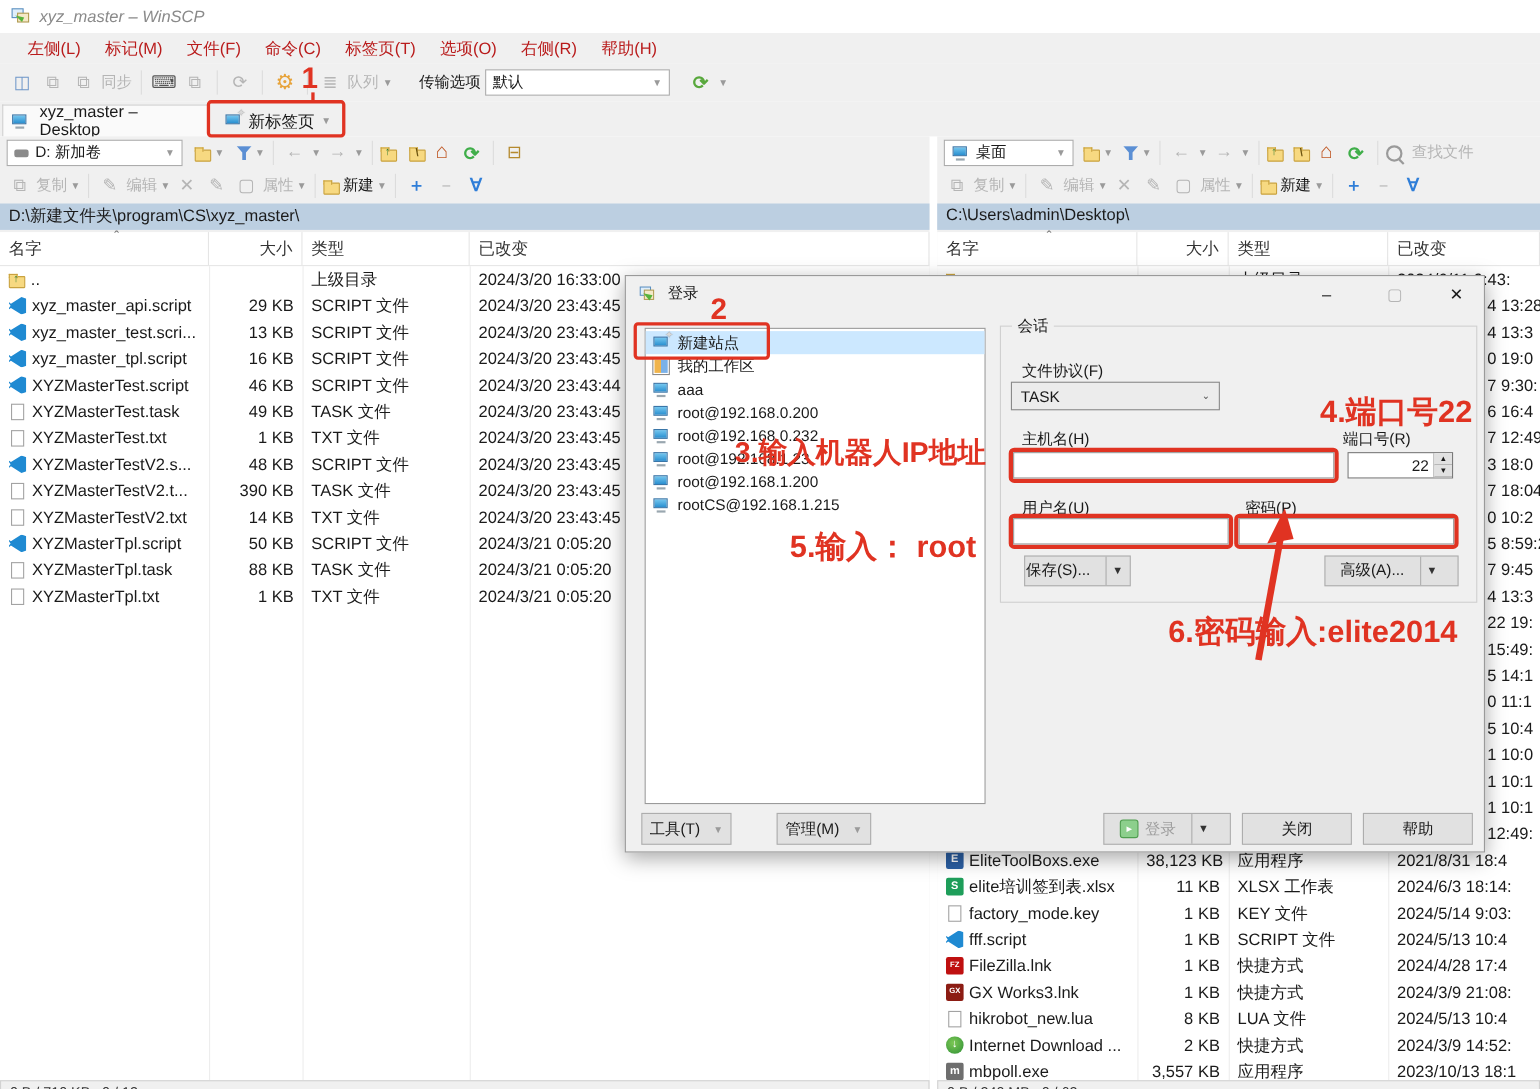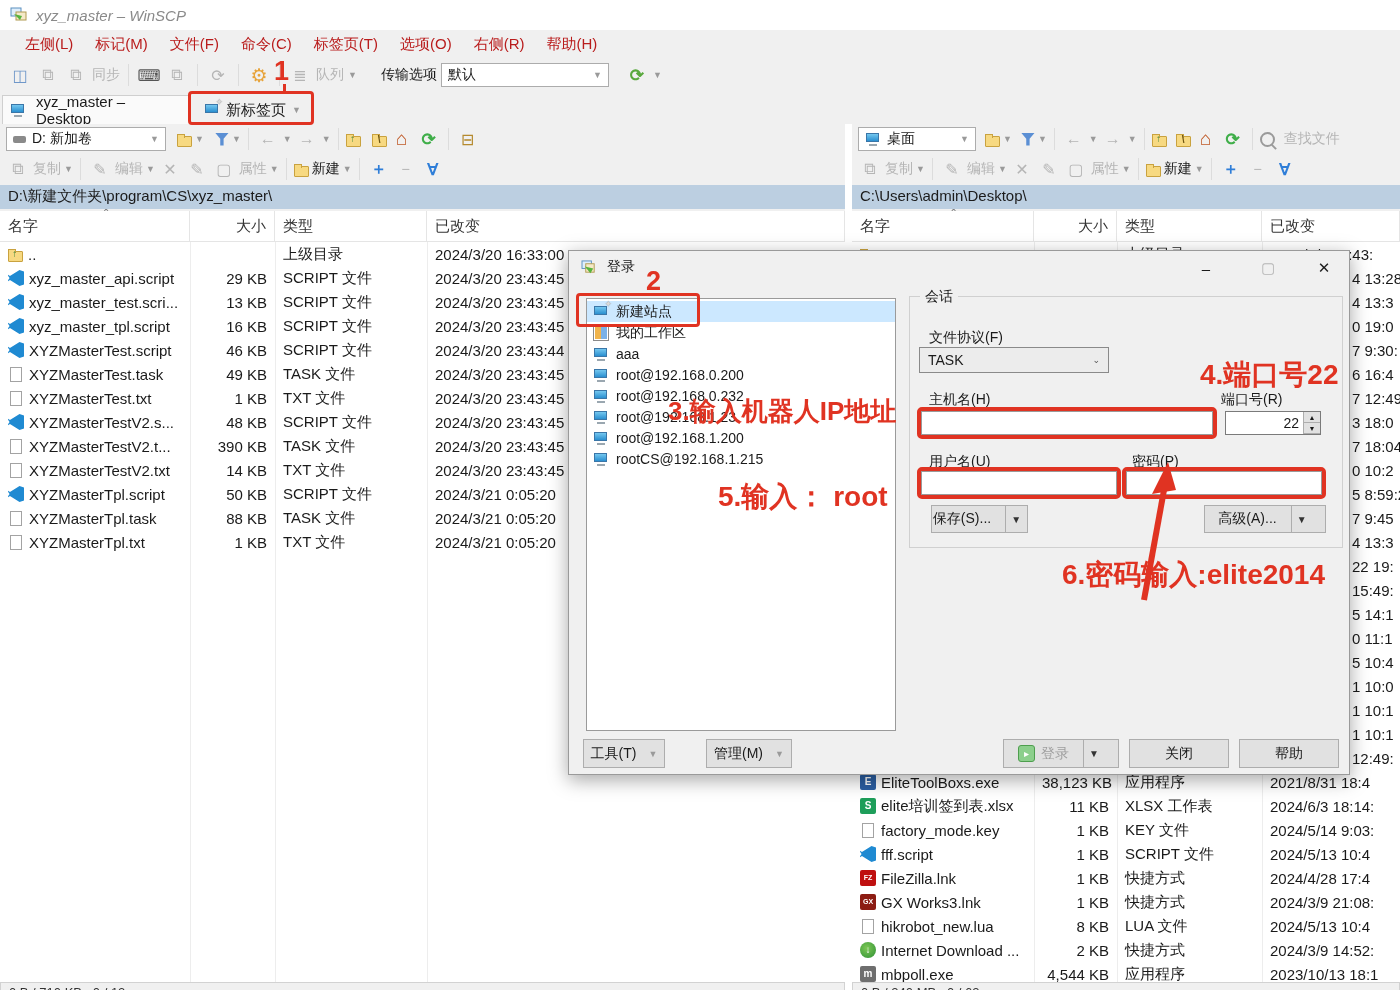--- a/index.html
+++ b/index.html
@@ -564,21 +564,21 @@
           </div>
           <div class="cell csize">2 KB</div>
           <div class="cell">快捷方式</div>
           <div class="cell">2024/3/9 14:52:</div>
         </div>
         <div class="row">
           <div class="cell cname">
             <i class="ic ic-mbpoll ic-letter">m</i>
             <span>mbpoll.exe</span>
           </div>
-          <div class="cell csize">4,544 KB</div>
+          <div class="cell csize">3,557 KB</div>
           <div class="cell">应用程序</div>
           <div class="cell">2023/10/13 18:1</div>
         </div>
       </div>
     <div class="colsep" style="left:182px;"></div>
     <div class="colsep" style="left:265px;"></div>
     <div class="colsep" style="left:410px;"></div>
     <div class="statusbar" style="left:0;width:548px;">0 B / 240 MB , 0 / 62</div>
   </div>
 

